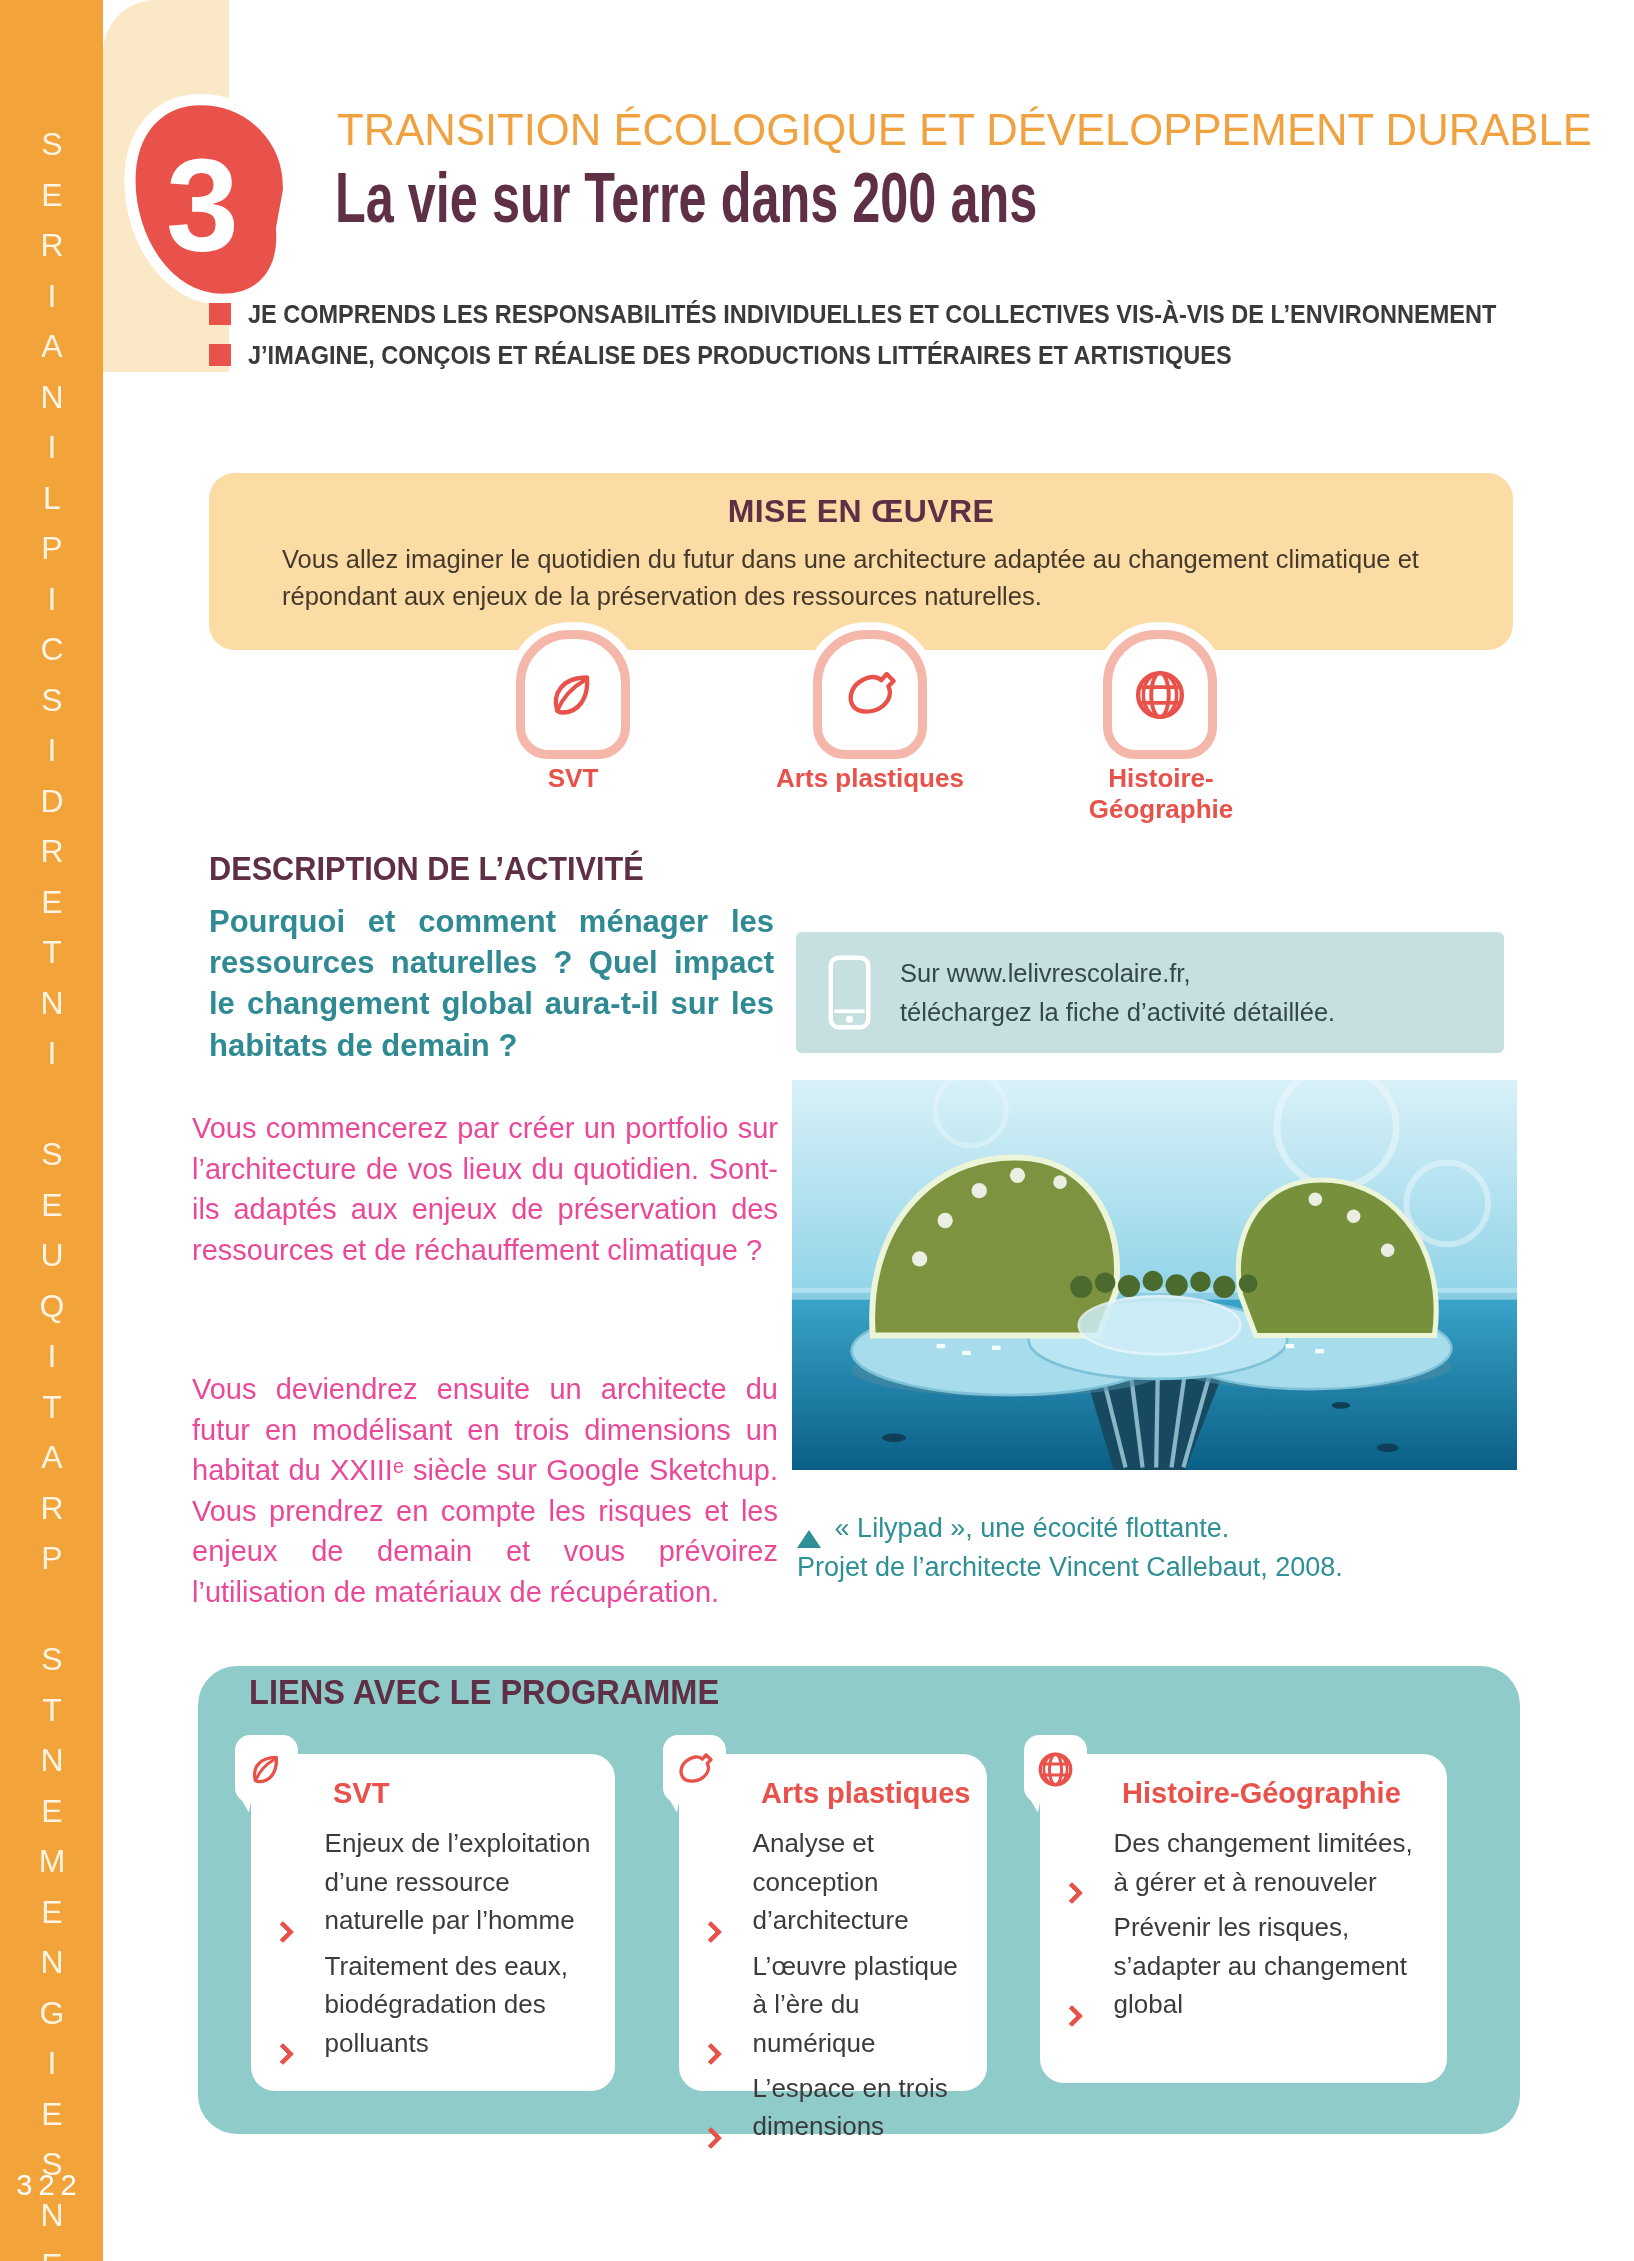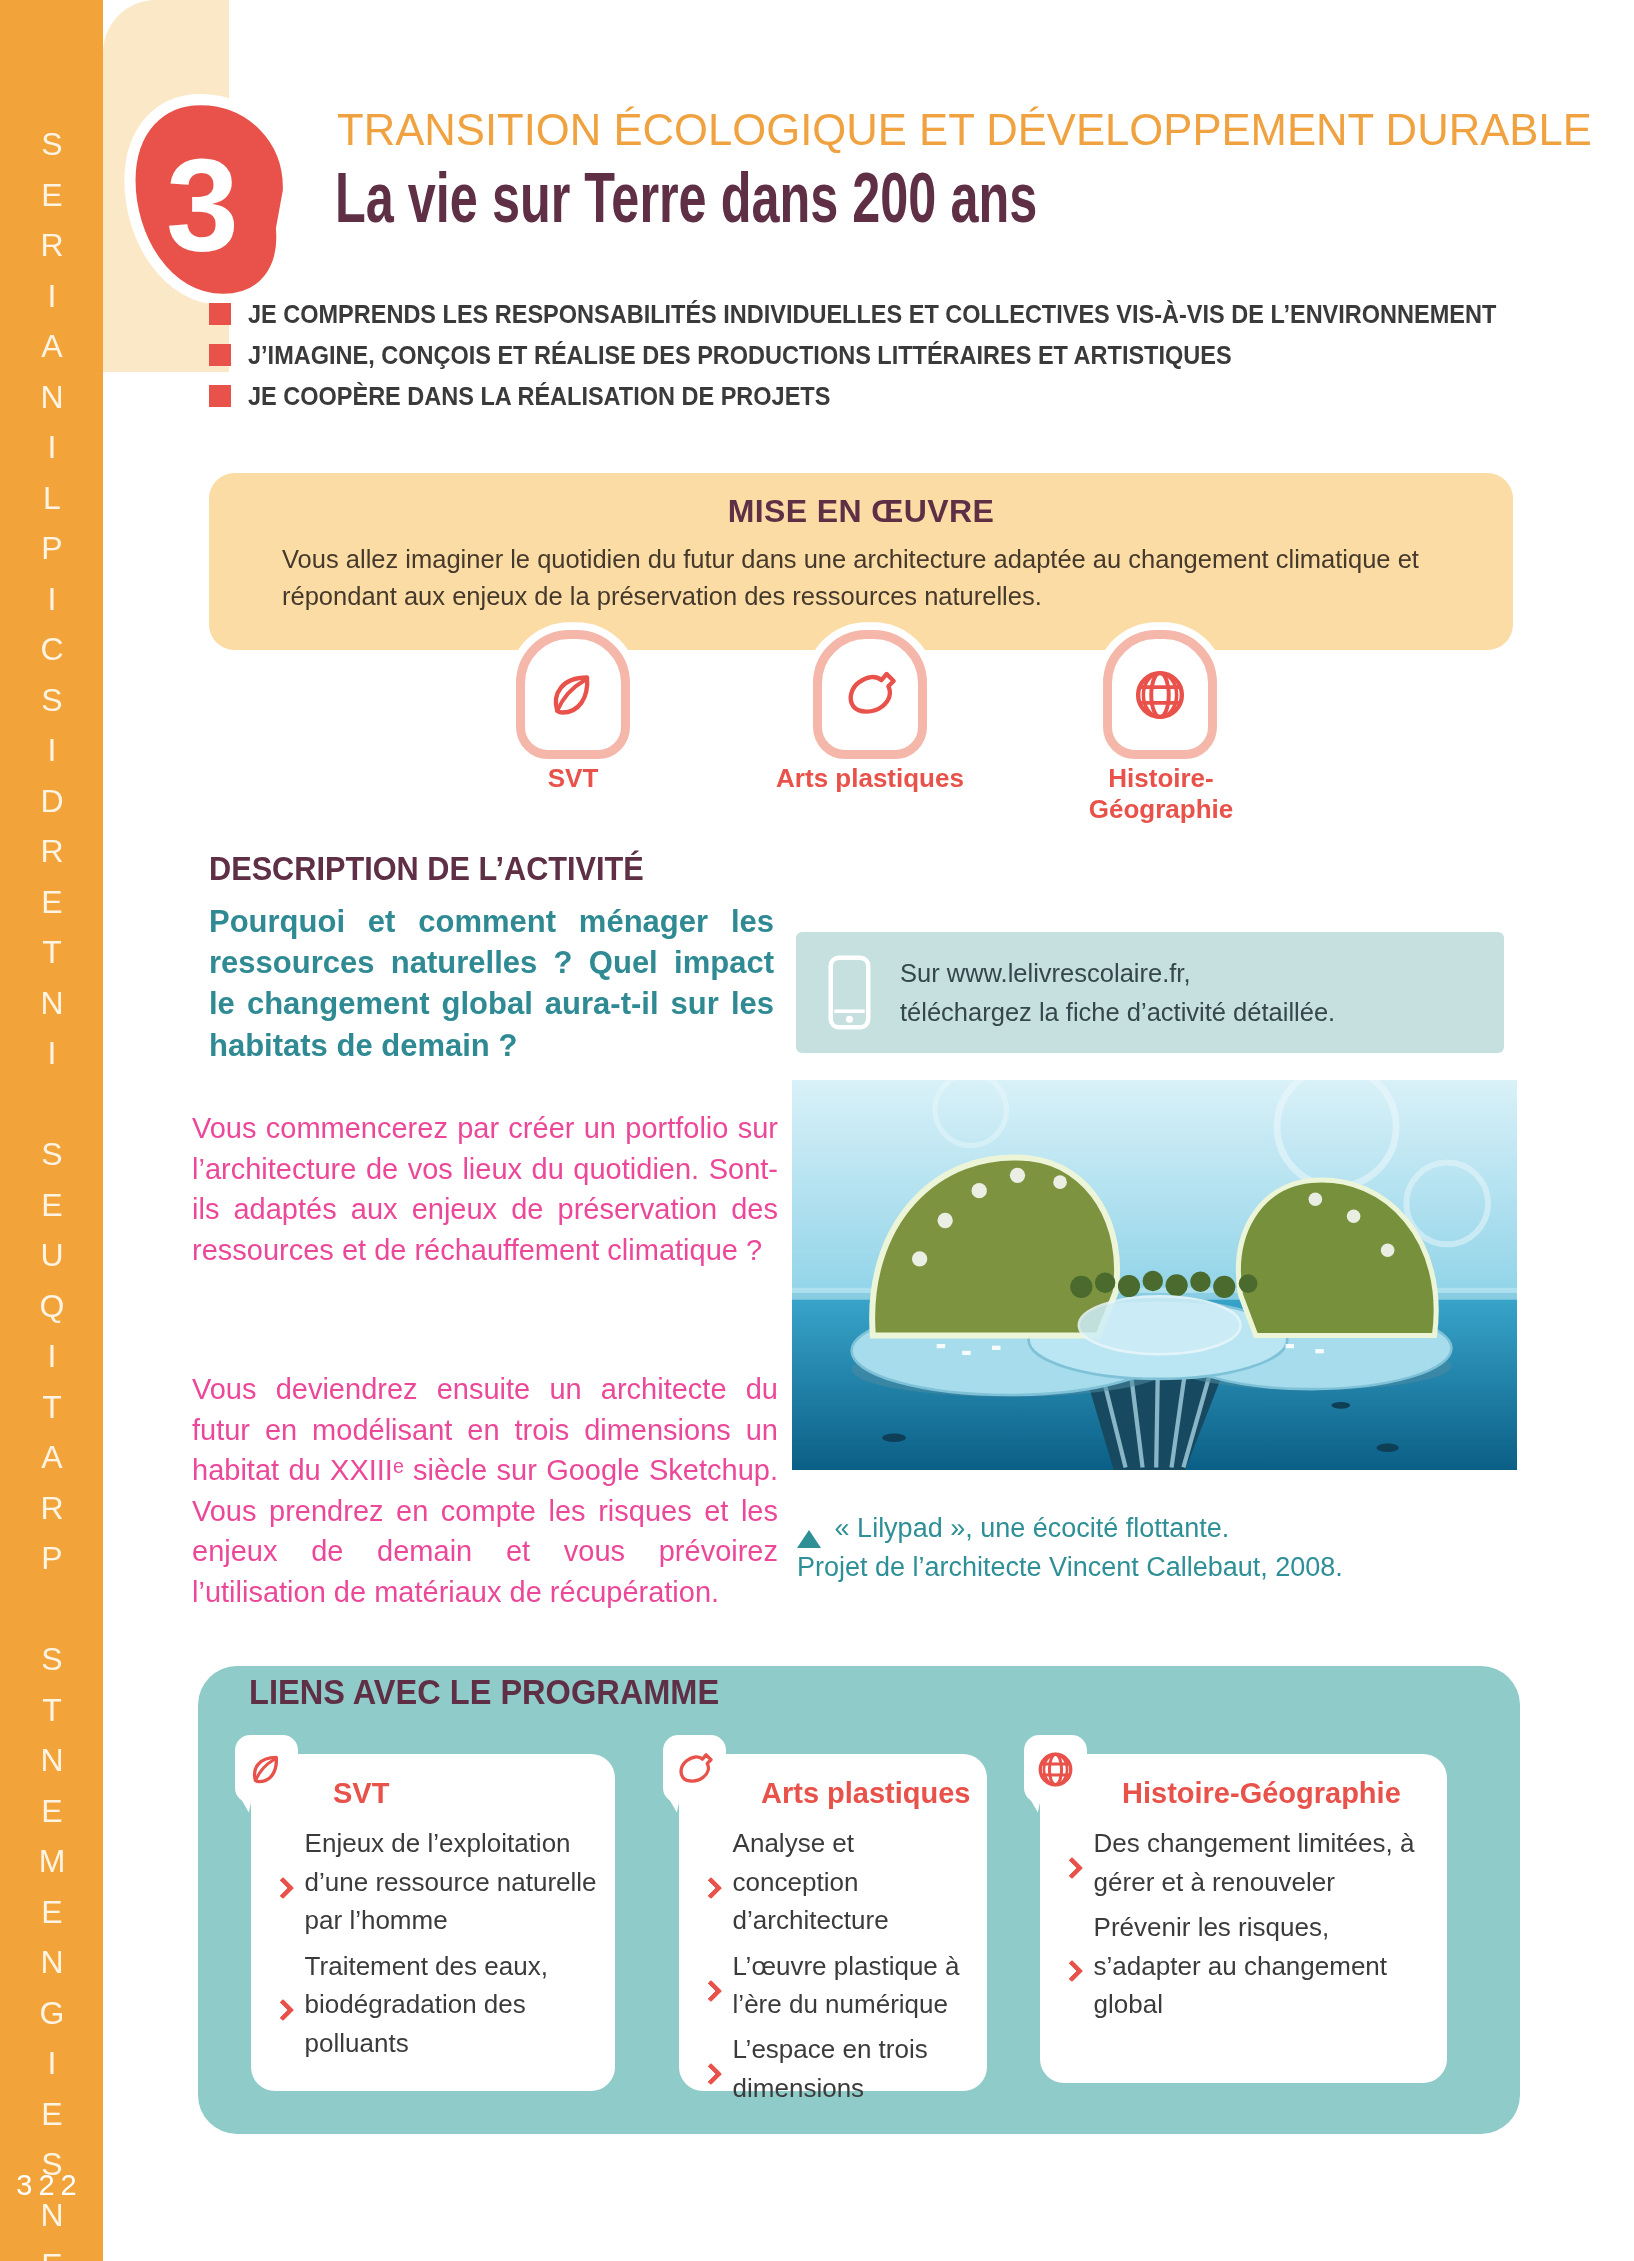--- a/index.html
+++ b/index.html
@@ -68,21 +68,21 @@
   
   .liens-box{position:absolute;left:198px;top:1666px;width:1322px;height:468px;background:#8FCBC9;border-radius:39px;}
   .liens-title{position:absolute;left:249px;top:1672px;font-size:35px;font-weight:700;color:#5E2F45;
     white-space:nowrap;transform:scaleX(.93);transform-origin:left top;}
   .card{position:absolute;background:#ffffff;border-radius:24px;box-sizing:border-box;}
   .card1{left:251px;top:1754px;width:364px;height:337px;}
   .card2{left:679px;top:1754px;width:308px;height:337px;}
   .card3{left:1040px;top:1754px;width:407px;height:329px;}
   .card-head{padding:22px 10.2px 0 82px;font-size:29px;font-weight:700;color:#E8524A;line-height:1.2;}
   .card-list{list-style:none;margin:13.6px 0 0;padding:0 13.6px 0 24px;}
-  .card-list li{display:flex;align-items:center;margin-bottom:6.8px;}
+  .card-list li{display:flex;align-items:flex-end;margin-bottom:6.8px;gap:20px;}
   .chevron{width:11px;height:11px;border-top:5.1px solid #E8524A;border-right:5.1px solid #E8524A;
     transform:rotate(45deg);border-radius:1.7px;margin:11px 13.6px 0 0;flex:none;}
   .li-text{font-size:26px;color:#3B3B3B;line-height:1.48;}
   .mini-badge{position:absolute;width:63px;height:68px;background:#ffffff;border-radius:15.3px;
     display:flex;align-items:center;justify-content:center;}
   .mini-badge::after{content:"";position:absolute;left:-0.9px;bottom:-7.7px;width:0;height:0;
     border-top:19px solid #ffffff;border-left:17px solid transparent;transform:rotate(12deg);}
   .badge-b1{left:235px;top:1735px;}
   .badge-b2{left:663px;top:1735px;}
   .badge-b3{left:1024px;top:1735px;}
@@ -106,24 +106,20 @@
   <div class="main-title">La vie sur Terre dans 200 ans</div>
 
   <div class="objectives">
     <div class="obj-row">
       <span class="obj-square"></span>
       <span class="obj-text">JE COMPRENDS LES RESPONSABILITÉS INDIVIDUELLES ET COLLECTIVES VIS-À-VIS DE L’ENVIRONNEMENT</span>
     </div>
     <div class="obj-row">
       <span class="obj-square"></span>
       <span class="obj-text">J’IMAGINE, CONÇOIS ET RÉALISE DES PRODUCTIONS LITTÉRAIRES ET ARTISTIQUES</span>
-    </div>
-    <div class="obj-row">
-      <span class="obj-square"></span>
-      <span class="obj-text">JE COOPÈRE DANS LA RÉALISATION DE PROJETS</span>
     </div>
   </div>
 
   <div class="mise-box">
     <div class="mise-title">MISE EN ŒUVRE</div>
     <div class="mise-body">Vous allez imaginer le quotidien du futur dans une architecture adaptée au changement climatique et répondant aux enjeux de la préservation des ressources naturelles.</div>
   </div>
 
   <div class="subject-ring ring-svt">
     <svg width="56" height="56" viewBox="0 0 64 64">

